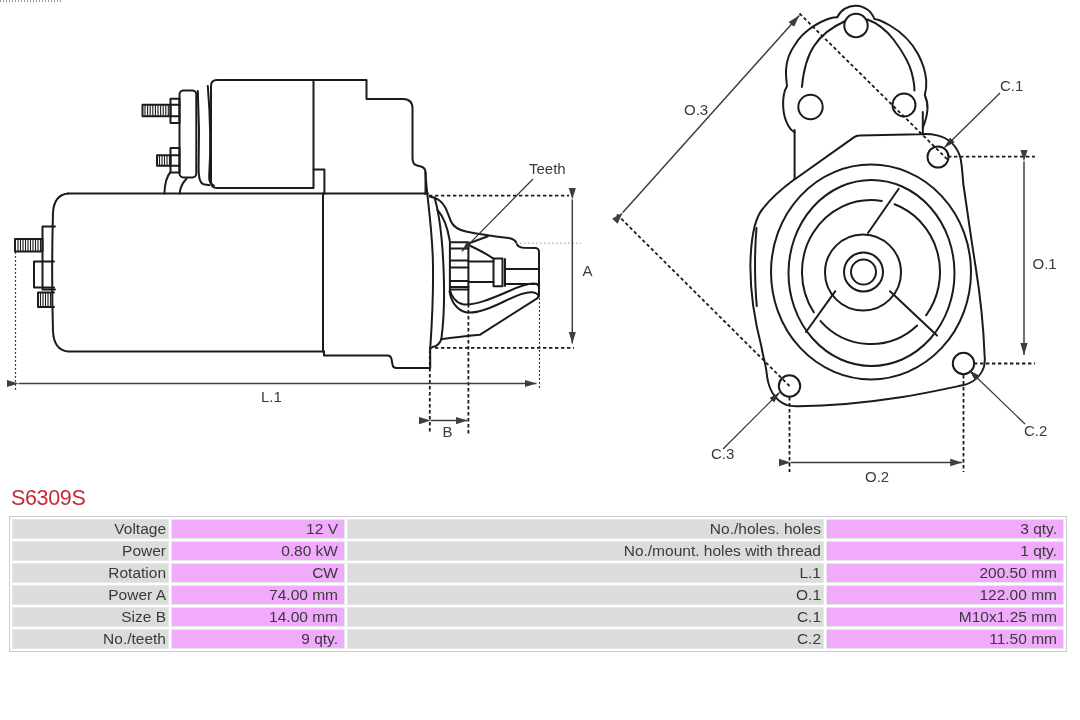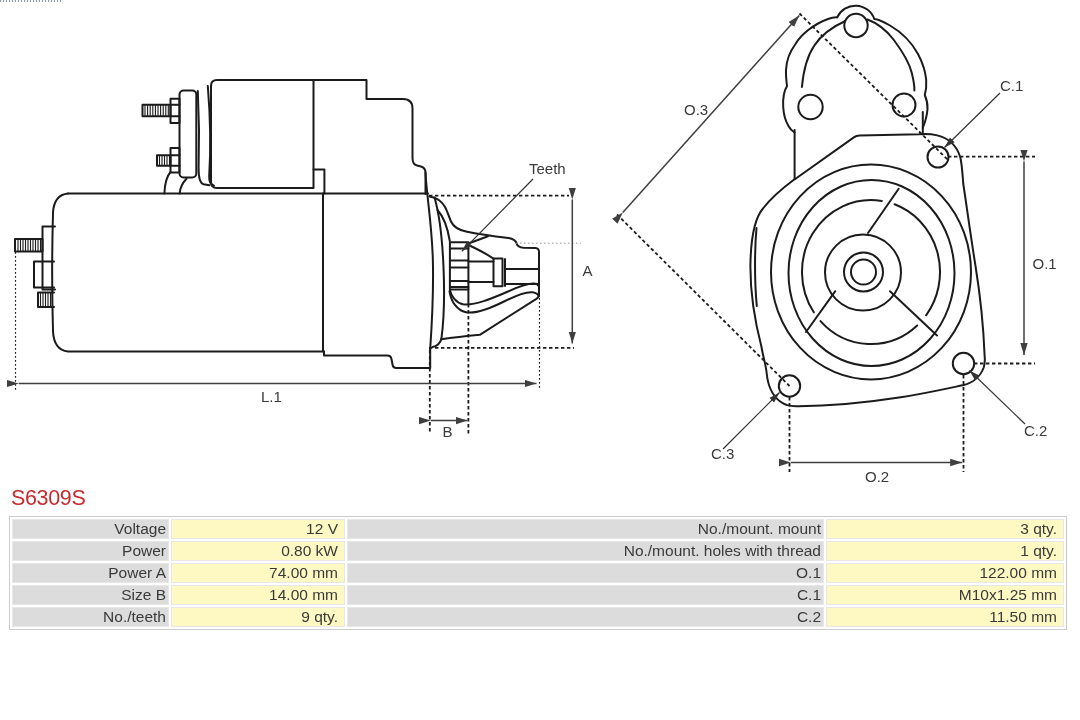--- a/index.html
+++ b/index.html
@@ -3,21 +3,21 @@
 <meta charset="utf-8">
 <style>
   html,body{margin:0;padding:0;background:#fff;width:1080px;height:720px;overflow:hidden;}
   body{font-family:"Liberation Sans", sans-serif;}
   #stage{position:absolute;left:0;top:0;width:1080px;height:720px;}
   svg{position:absolute;left:0;top:0;}
   .title{position:absolute;left:11px;top:485.5px;font-size:21.5px;letter-spacing:-0.35px;color:#c62b2f;}
   table.spec{position:absolute;left:9px;top:516px;border-collapse:separate;border-spacing:2px;border:1px solid #ccc;table-layout:fixed;}
   table.spec td{box-sizing:border-box;height:20px;border:1px solid #e7e7e7;font-size:15.5px;color:#3a3a3a;text-align:right;vertical-align:middle;padding:0 6px 0 0;white-space:nowrap;overflow:hidden;}
   table.spec td.lab{background:#dcdcdc;padding-right:2px;}
-  td.val{background:#fef9c3;}
+  td.val{background:#f0abfc;}
   .dots{position:absolute;left:0;top:0;width:62px;height:2px;background:repeating-linear-gradient(90deg,#8a9ab0 0 1px,rgba(255,255,255,0) 1px 3px);}
 </style>
 </head>
 <body>
 <div id="stage">
 <svg width="1080" height="720" viewBox="0 0 1080 720" fill="none">
   <defs>
     <marker id="ar" markerWidth="13" markerHeight="9" refX="12" refY="4.5" orient="auto" markerUnits="userSpaceOnUse">
       <path d="M0,0.8 L12,4.5 L0,8.2 Z" fill="#3f3f3f"></path>
     </marker>
@@ -175,30 +175,36 @@
   <colgroup>
         <col style="width:157px">
         <col style="width:174px">
         <col style="width:477px">
         <col style="width:238px">
       </colgroup>
   <tbody>
         <tr>
           <td class="lab">Voltage</td>
           <td class="val">12 V</td>
-          <td class="lab">No./mount. mount</td>
+          <td class="lab">No./holes. holes</td>
           <td class="val">3 qty.</td>
         </tr>
   <tr>
           <td class="lab">Power</td>
           <td class="val">0.80 kW</td>
           <td class="lab">No./mount. holes with thread</td>
           <td class="val">1 qty.</td>
         </tr>
   <tr>
+          <td class="lab">Rotation</td>
+          <td class="val">CW</td>
+          <td class="lab">L.1</td>
+          <td class="val">200.50 mm</td>
+        </tr>
+  <tr>
           <td class="lab">Power A</td>
           <td class="val">74.00 mm</td>
           <td class="lab">O.1</td>
           <td class="val">122.00 mm</td>
         </tr>
   <tr>
           <td class="lab">Size B</td>
           <td class="val">14.00 mm</td>
           <td class="lab">C.1</td>
           <td class="val">M10x1.25 mm</td>

